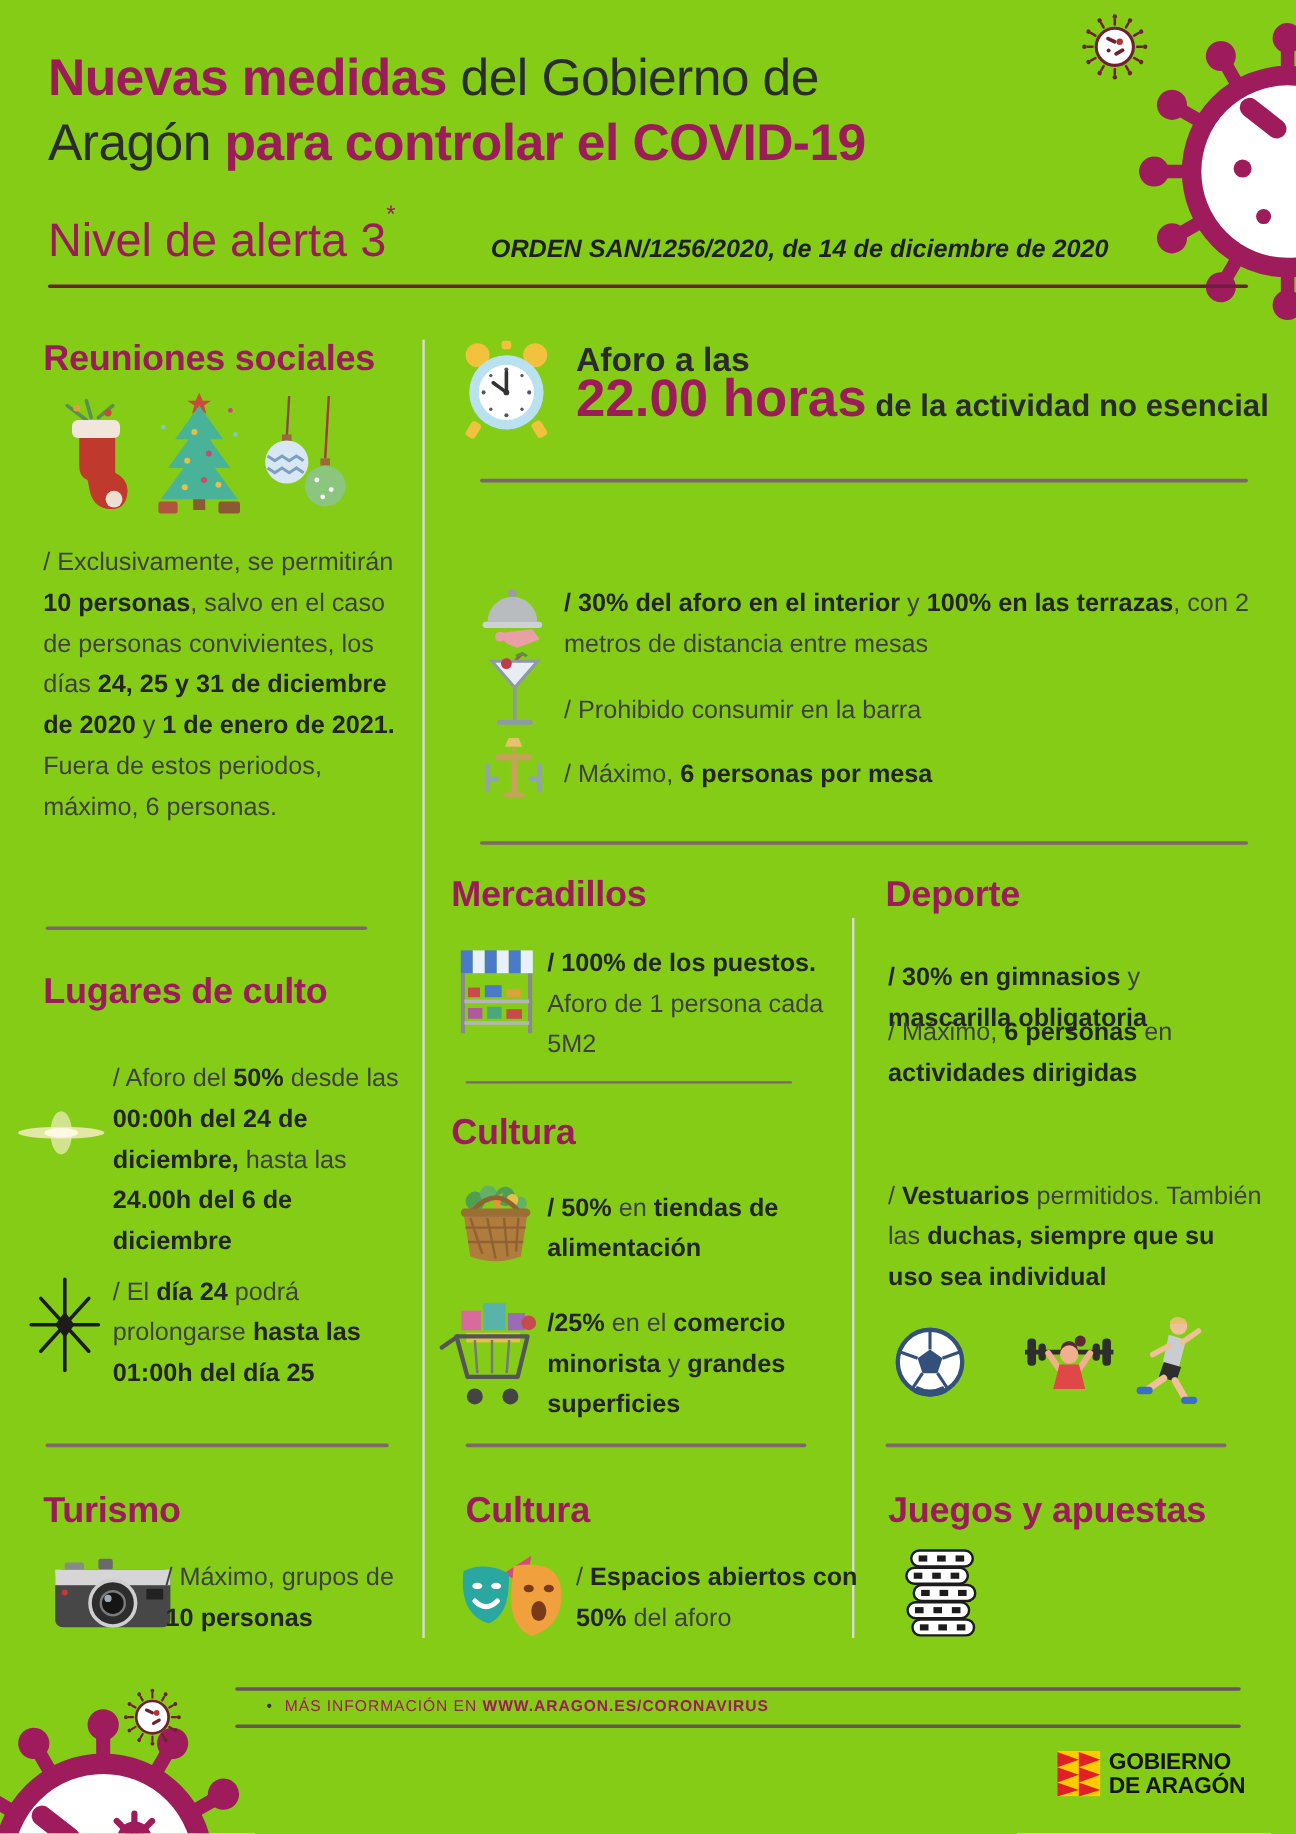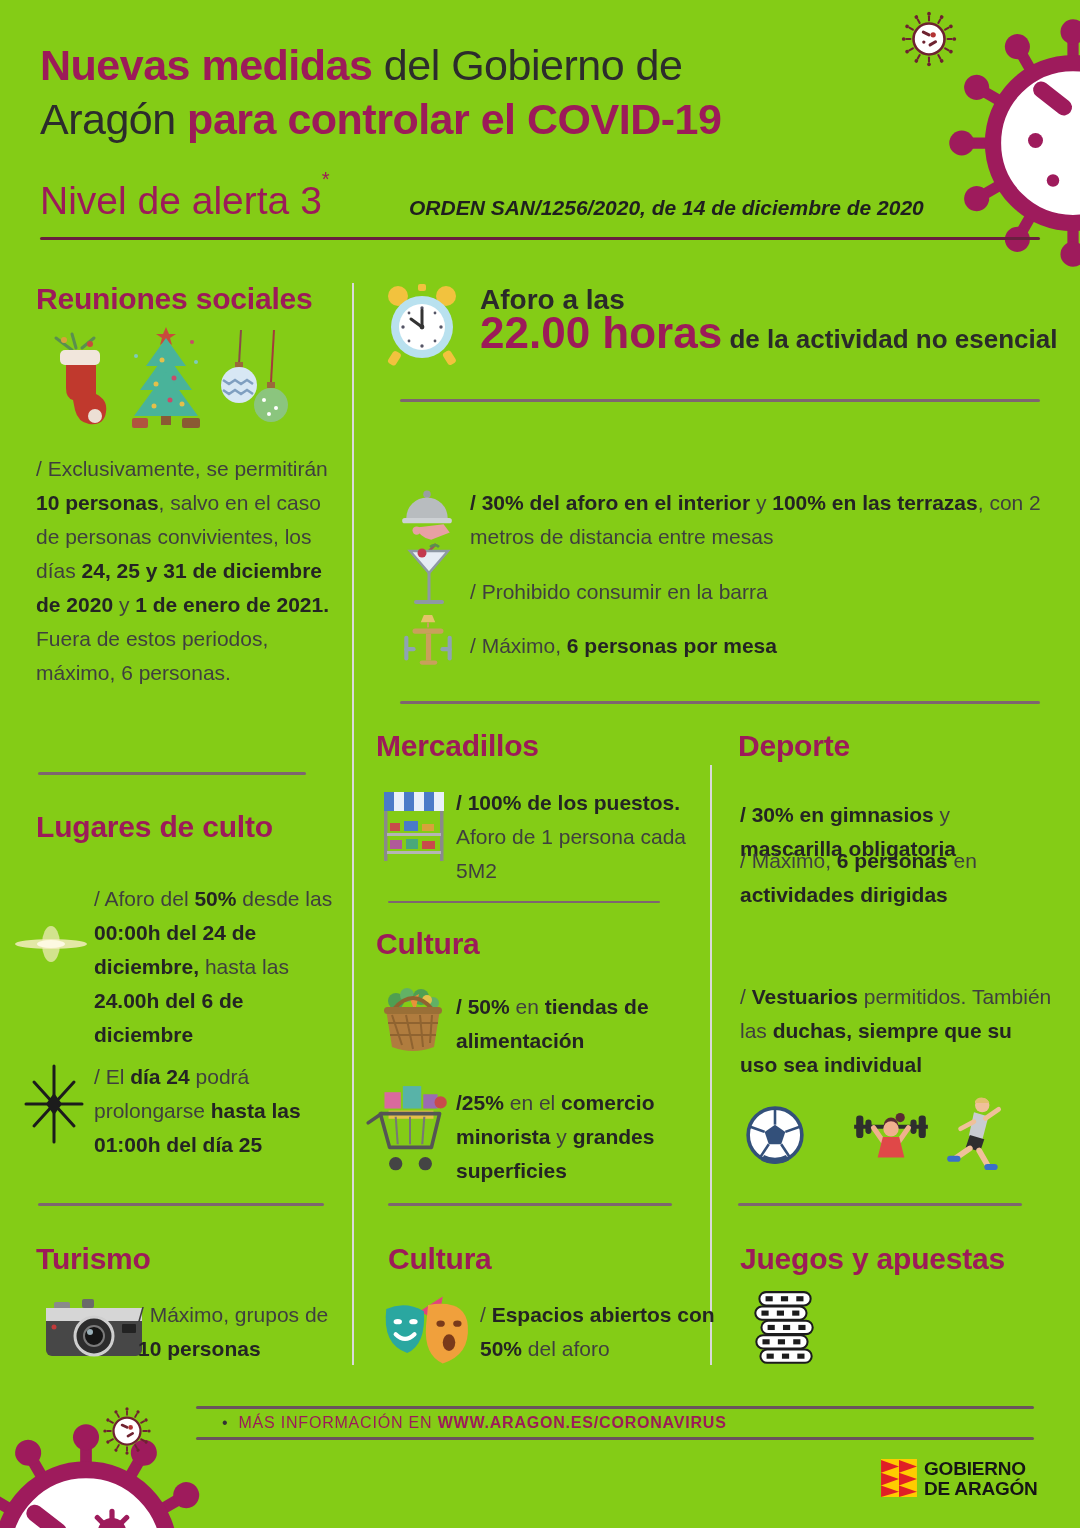--- a/index.html
+++ b/index.html
@@ -15,21 +15,21 @@
   .bl{color:#2c2c2c;font-weight:400;}
   .hline{height:3px;background:#7e6570;border-radius:2px;}
   .vline{width:2px;background:#d9d9d9;}
   .title{font-size:43px;line-height:54px;letter-spacing:-0.5px;}
   .alert{font-size:39px;font-weight:400;color:var(--accent);}
   .alert sup{font-size:20px;vertical-align:28px;}
   .order{font-size:21px;font-style:italic;font-weight:600;color:#1f1f1f;margin-left:34px;}
   .cl1{font-size:28px;font-weight:700;color:#2a2a2a;}
   .hours{font-size:44px;font-weight:800;color:var(--accent);margin-top:47px;}
   .afterhours{font-size:26px;font-weight:700;color:#2a2a2a;}
-  .foot{font-size:16px;letter-spacing:0.8px;color:var(--accent);}
+  .foot{font-size:13px;letter-spacing:0.8px;color:var(--accent);}
   .foot .b2{font-weight:700;}
   .logo-txt{font-size:19px;line-height:19.5px;font-weight:800;color:#151515;letter-spacing:-0.2px;}
 </style>
 </head>
 <body>
 
 <div class="page">
 
   <svg class="abs" style="left:948px;top:18px" width="250" height="250" viewBox="0 0 200 200">
     <g stroke="#9e1b5c" stroke-linecap="round" fill="#9e1b5c">

